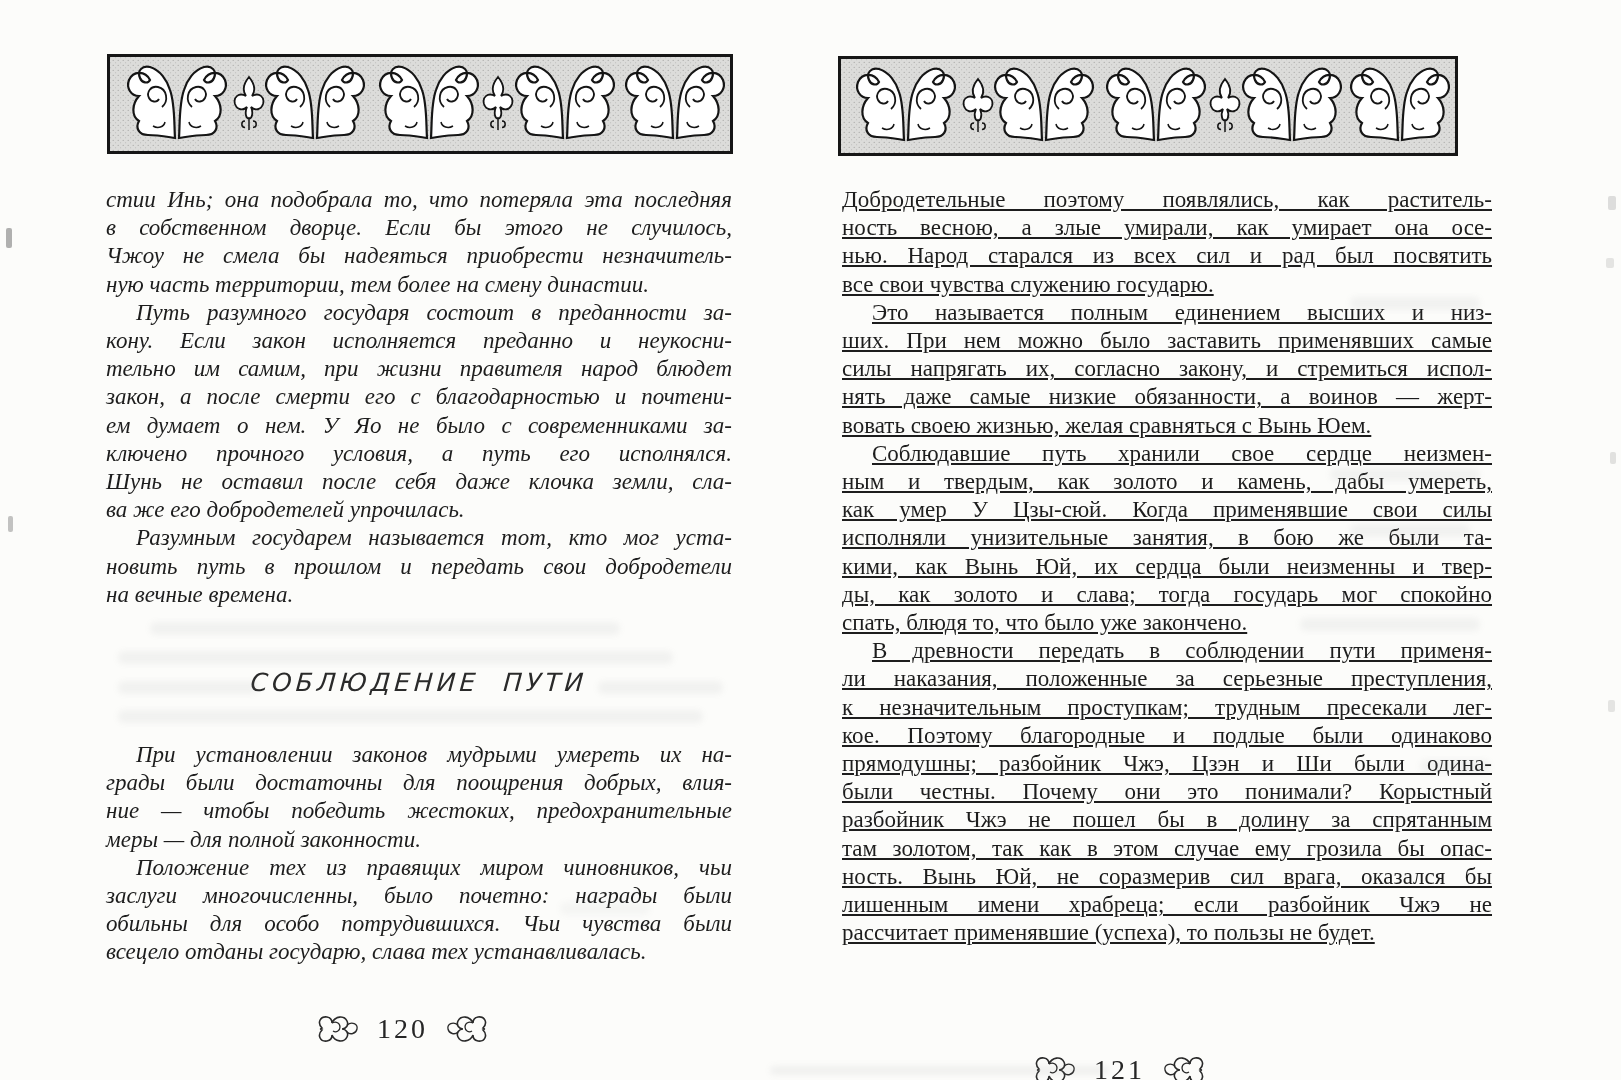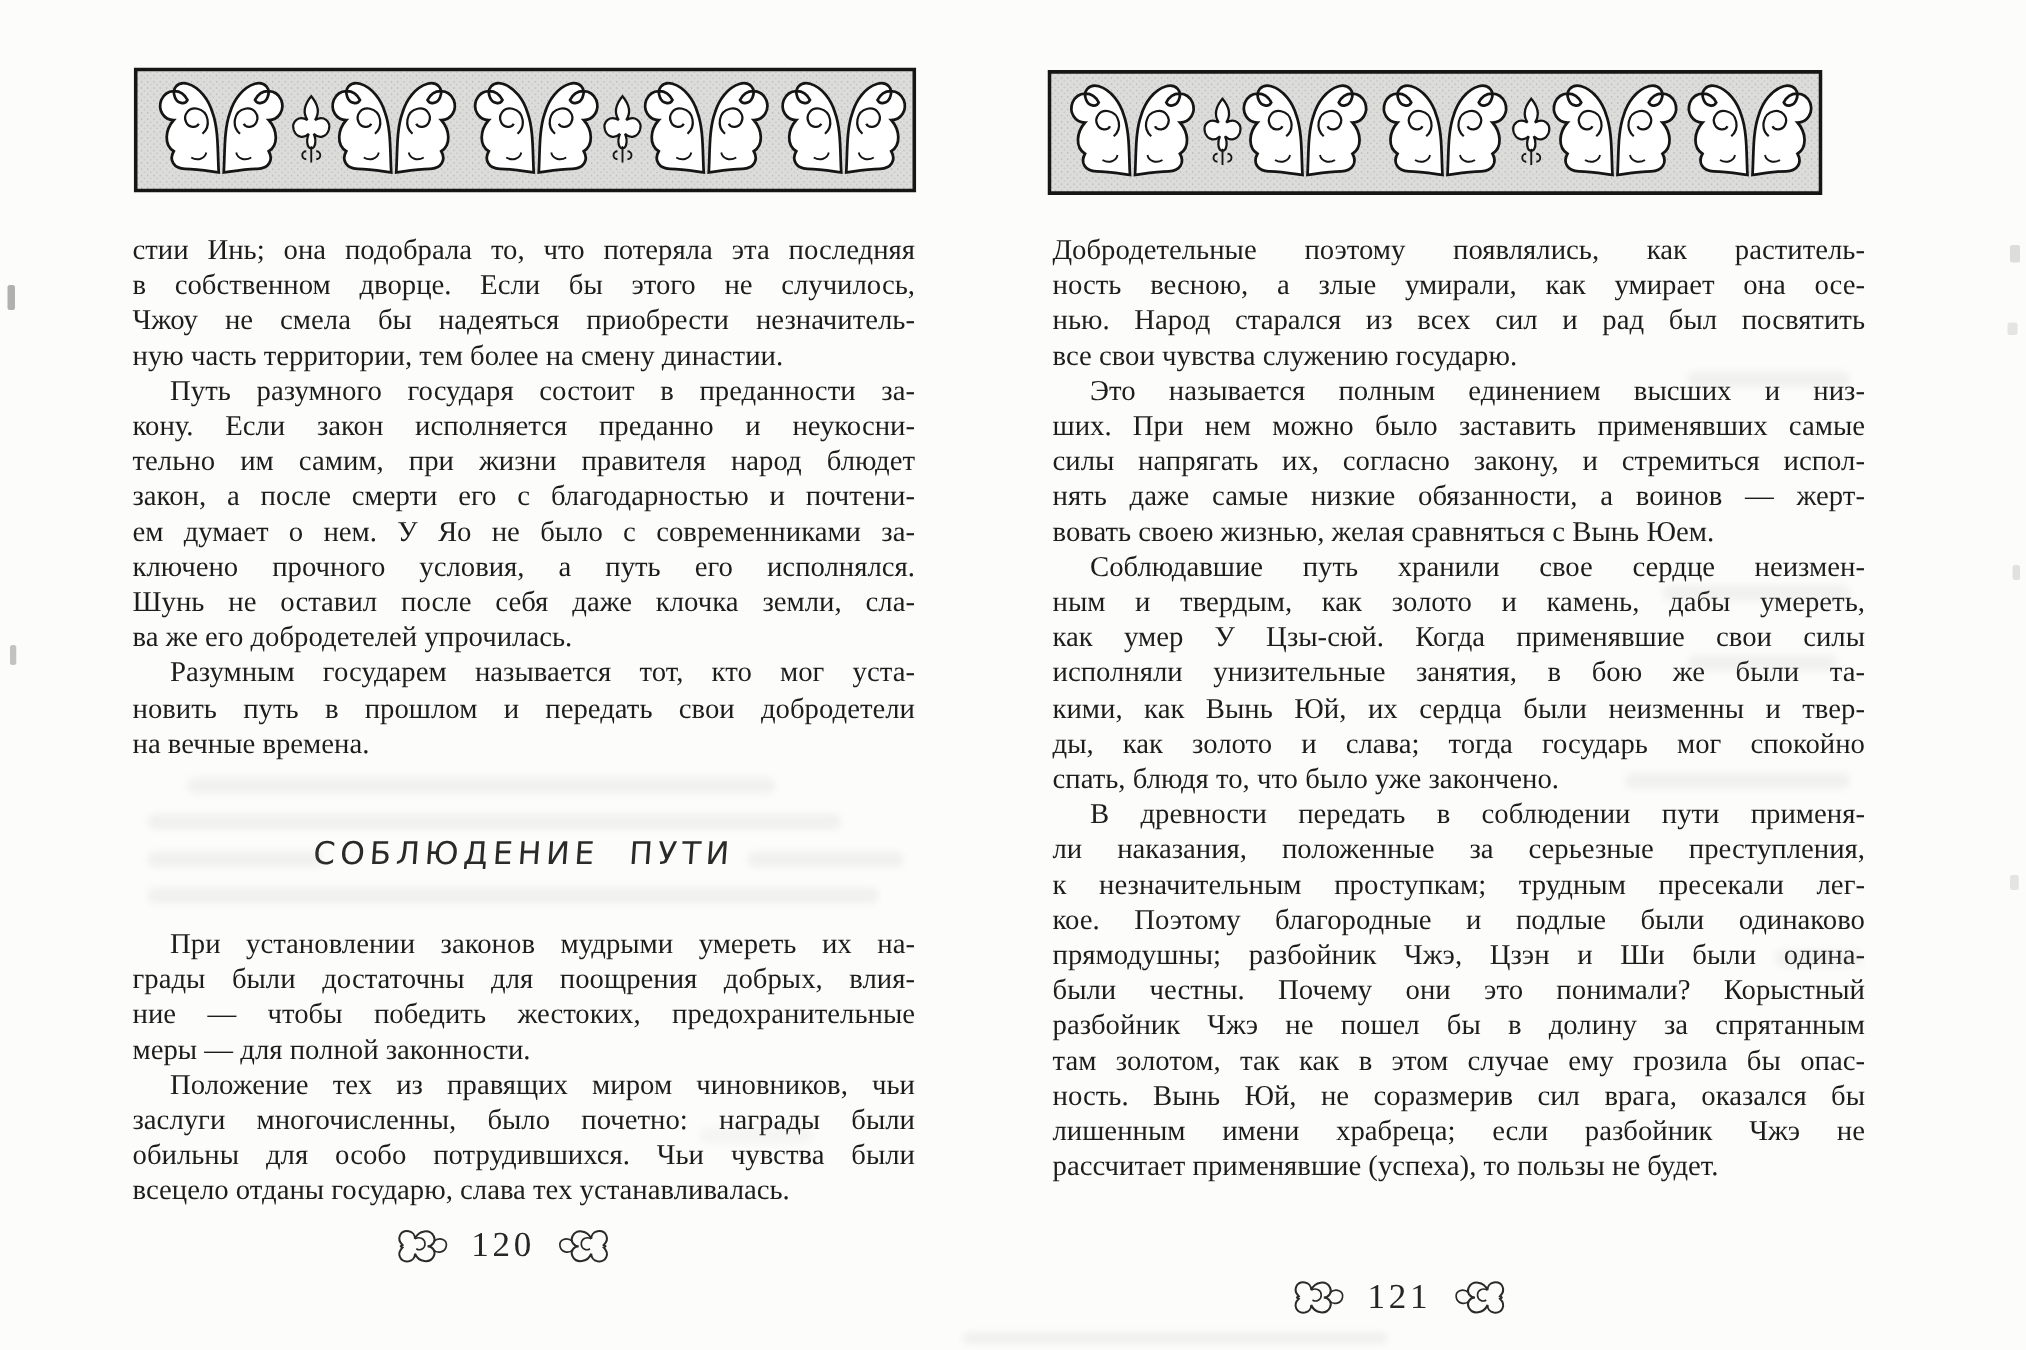--- a/index.html
+++ b/index.html
@@ -13,39 +13,39 @@
   svg.defs{position:absolute;width:0;height:0;}
   .band{position:absolute;}
   .band.left{left:107px;top:54px;}
   .band.right{left:838px;top:56px;}
   .textcol{
     position:absolute;top:186px;
     font:23px/28.2px "Liberation Serif", serif;
     color:#1d1d1d;
     text-rendering:optimizeLegibility;
   }
-  .textcol.left{left:106px;width:626px;}
-  .textcol.right{left:842px;width:650px;}
+  .textcol.left{left:106px;width:626px;font-style:italic;}
+  .textcol.right{left:842px;width:650px;text-decoration:underline;}
   .line{text-align:justify;text-align-last:justify;white-space:normal;}
   .line.last{text-align-last:left;}
   .line.first{text-indent:30px;}
   .heading{
     margin:56px 0 40px 0;
     text-align:center;
     font-family:"DejaVu Sans", sans-serif;
     font-weight:400;
     font-size:25px;
     line-height:36px;
     letter-spacing:4px;
     word-spacing:12px;
     color:#2a2a2a;
     transform:skewX(-4deg);
   }
   .footer{
-    position:absolute;display:flex;align-items:center;gap:16px;
+    position:absolute;display:flex;align-items:center;gap:16px;margin-top:32px;
   }
   .footer.left{left:316px;top:980px;}
   .footer.right{left:1033px;top:1021px;}
   .pagenum{
     font:28px/34px "Liberation Serif", serif;
     letter-spacing:3px;color:#262626;
   }
   .fleuron{display:block;}
   
   .ghost{position:absolute;height:13px;border-radius:6px;background:#878c8f;opacity:.09;filter:blur(3px);}

